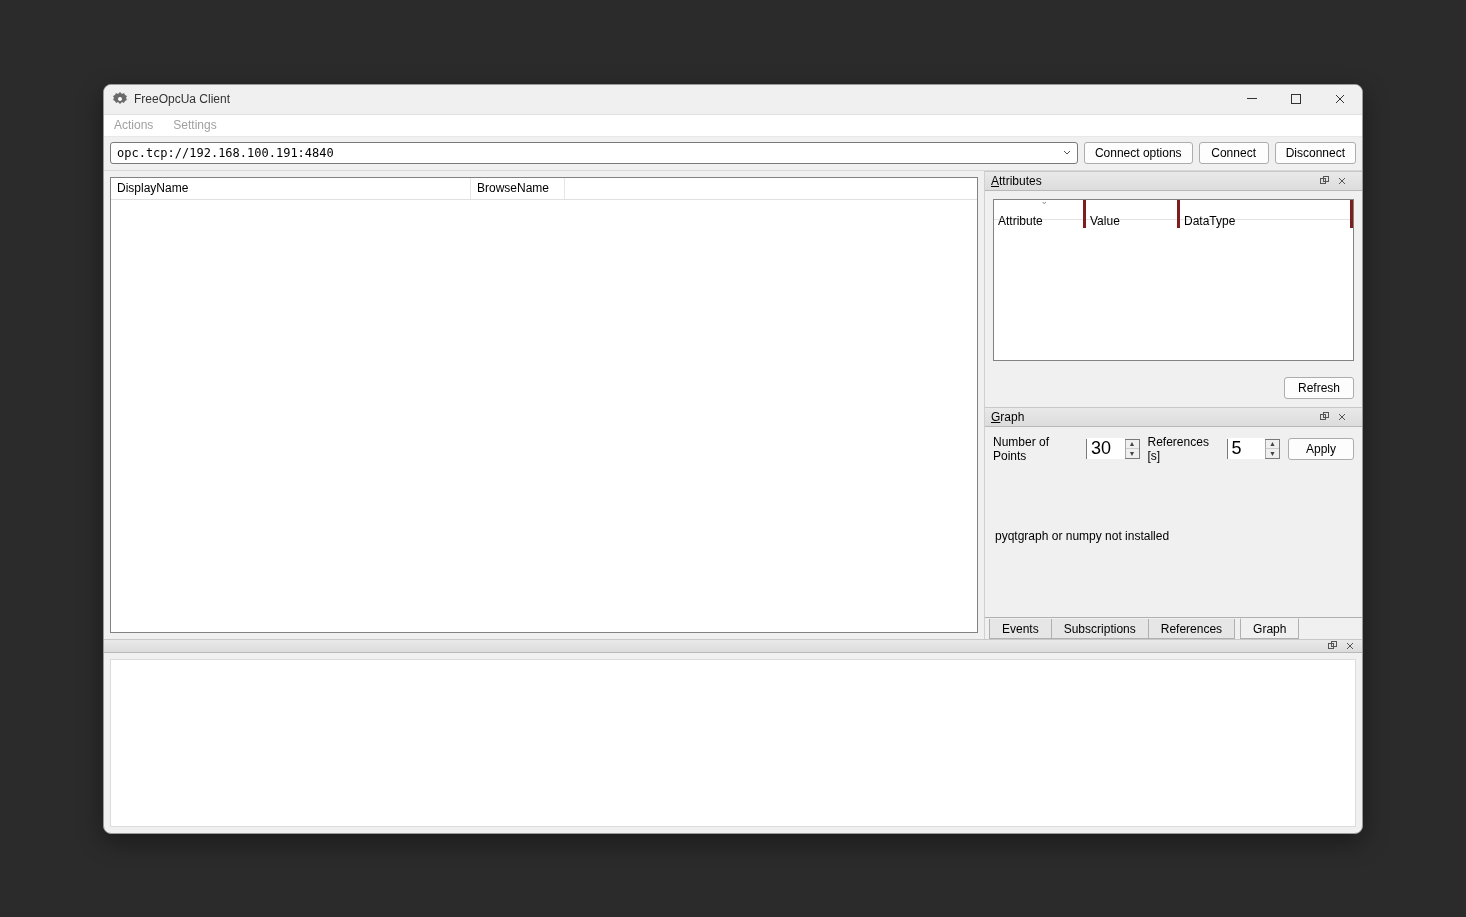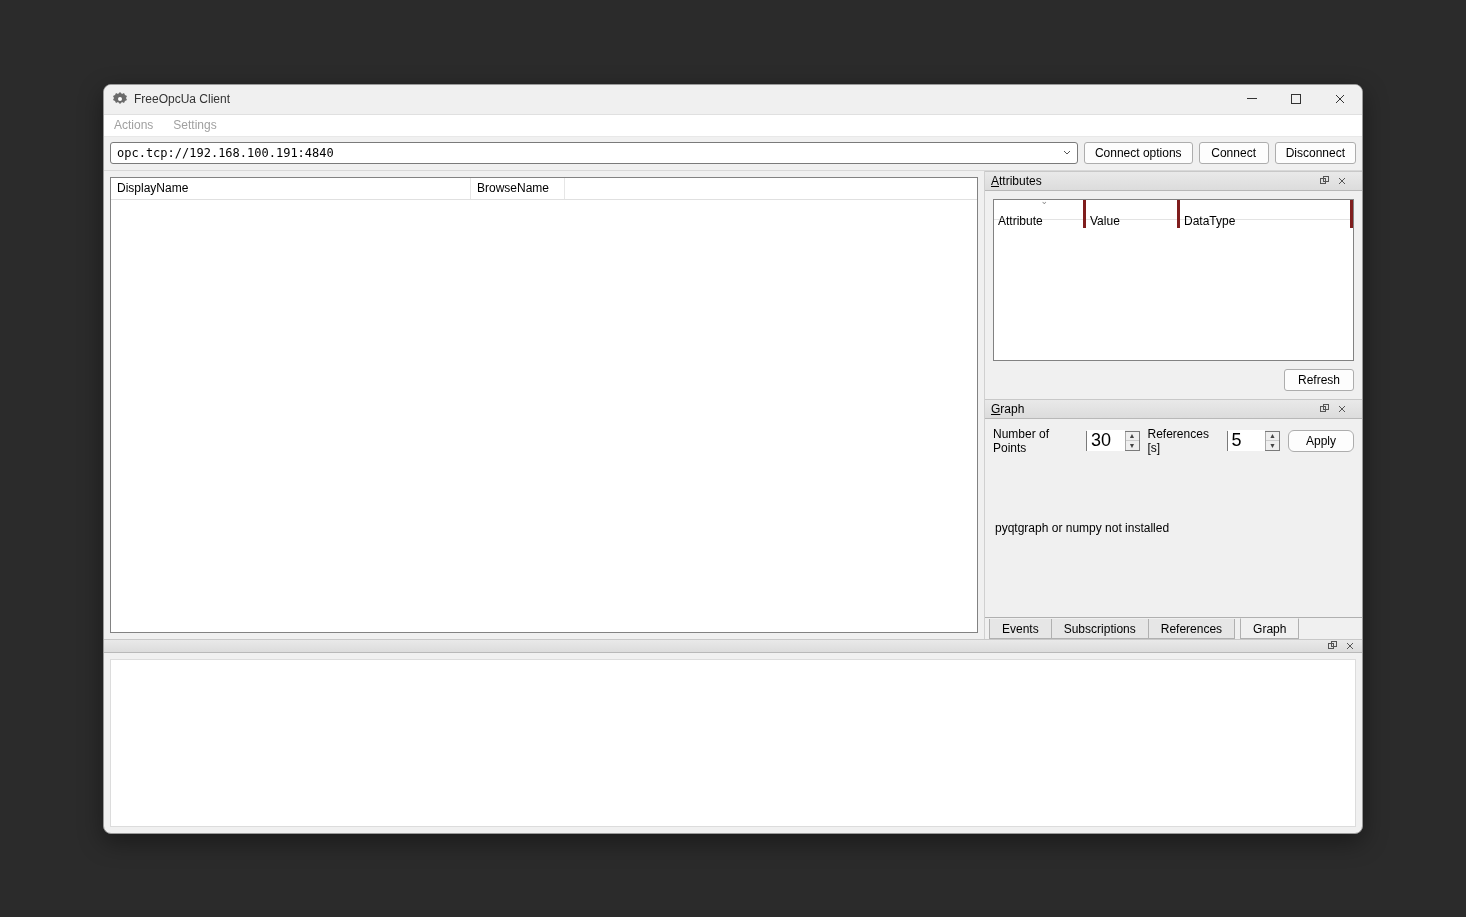--- a/index.html
+++ b/index.html
@@ -179,21 +179,21 @@
 .attr-th-1 { width: 92px; position: relative; }
 .attr-th-2 { width: 94px; }
 .attr-th-3 { flex: 1; }
 .sort-chev {
   position: absolute;
   right: 35px; top: -4px;
   font-size: 9px;
   color: #888;
 }
 .refresh-row { display: flex; justify-content: flex-end; }
-.refresh-btn { width: 70px; }
+.refresh-btn { width: 70px; margin-top: 8px; }
 
 .graph-body {
   flex: 1;
   display: flex;
   flex-direction: column;
 }
 .graph-controls {
   display: flex;
   align-items: center;
   gap: 8px;
@@ -223,21 +223,21 @@
 }
 .spin-btn {
   height: 9px;
   font-size: 7px;
   line-height: 7px;
   display: flex; align-items: center; justify-content: center;
   background: #efefef;
   color: #444;
 }
 .spin-btn:first-child { border-bottom: 1px solid #ccc; }
-.apply-btn { width: 70px; border-radius: 6px; }
+.apply-btn { width: 70px; }
 .graph-msg {
   padding: 6px 10px;
   color: #000;
   margin-top: 52px;
 }
 .graph-spacer { flex: 1; }
 
 .dock-tabs {
   height: 22px;
   display: flex;

